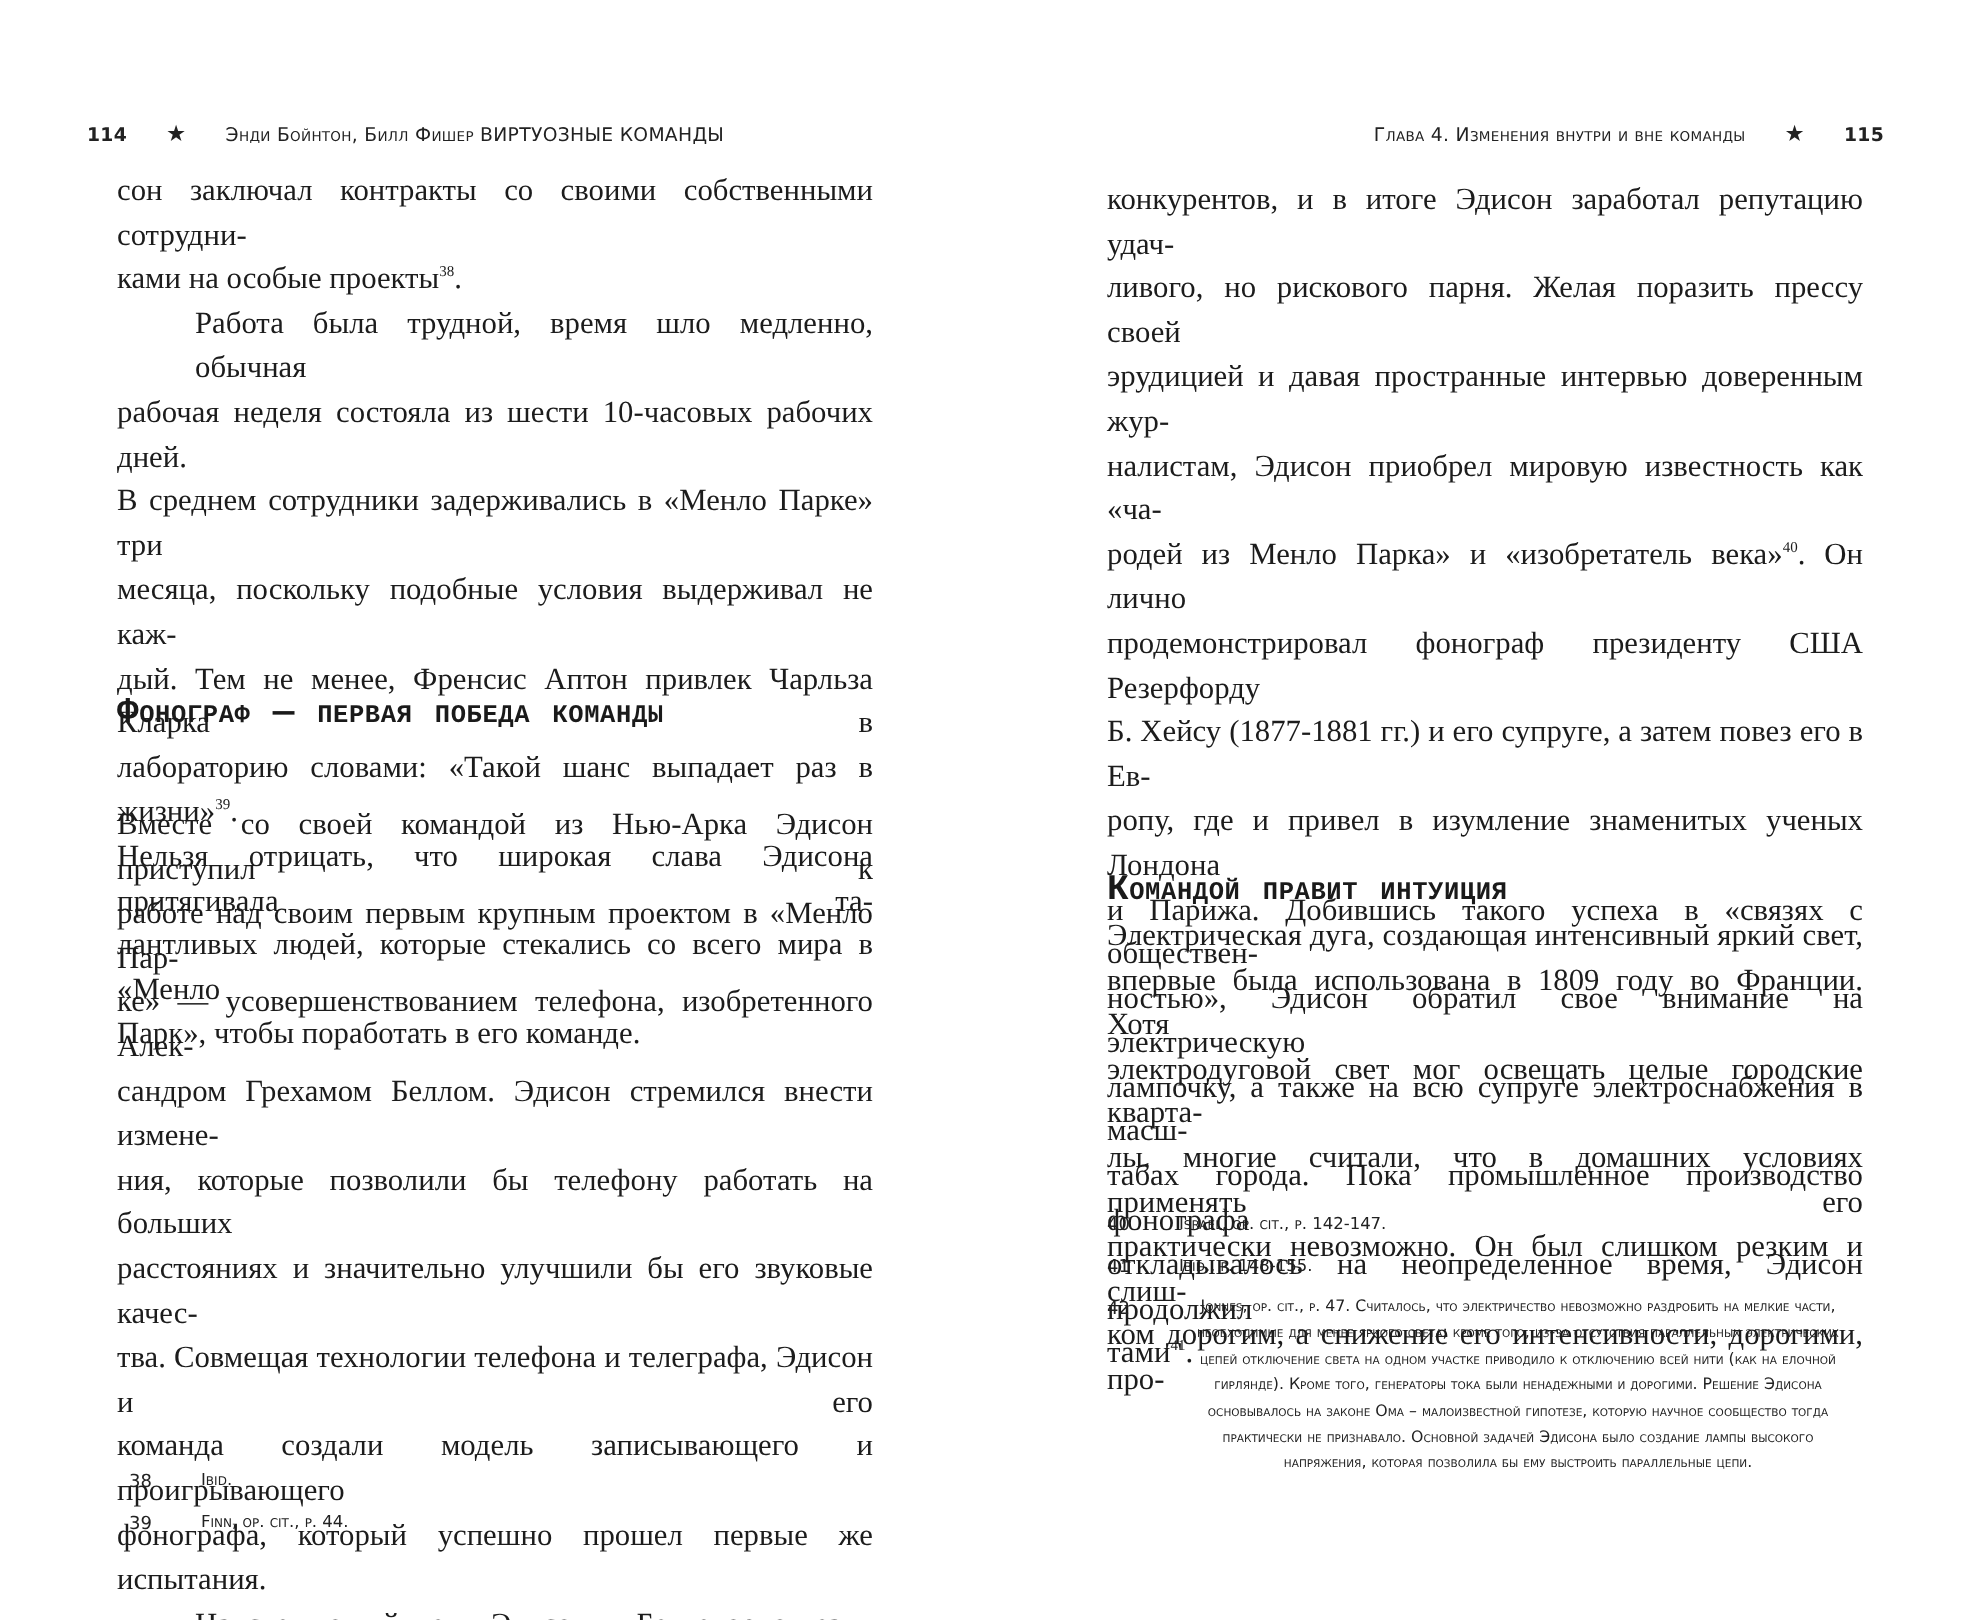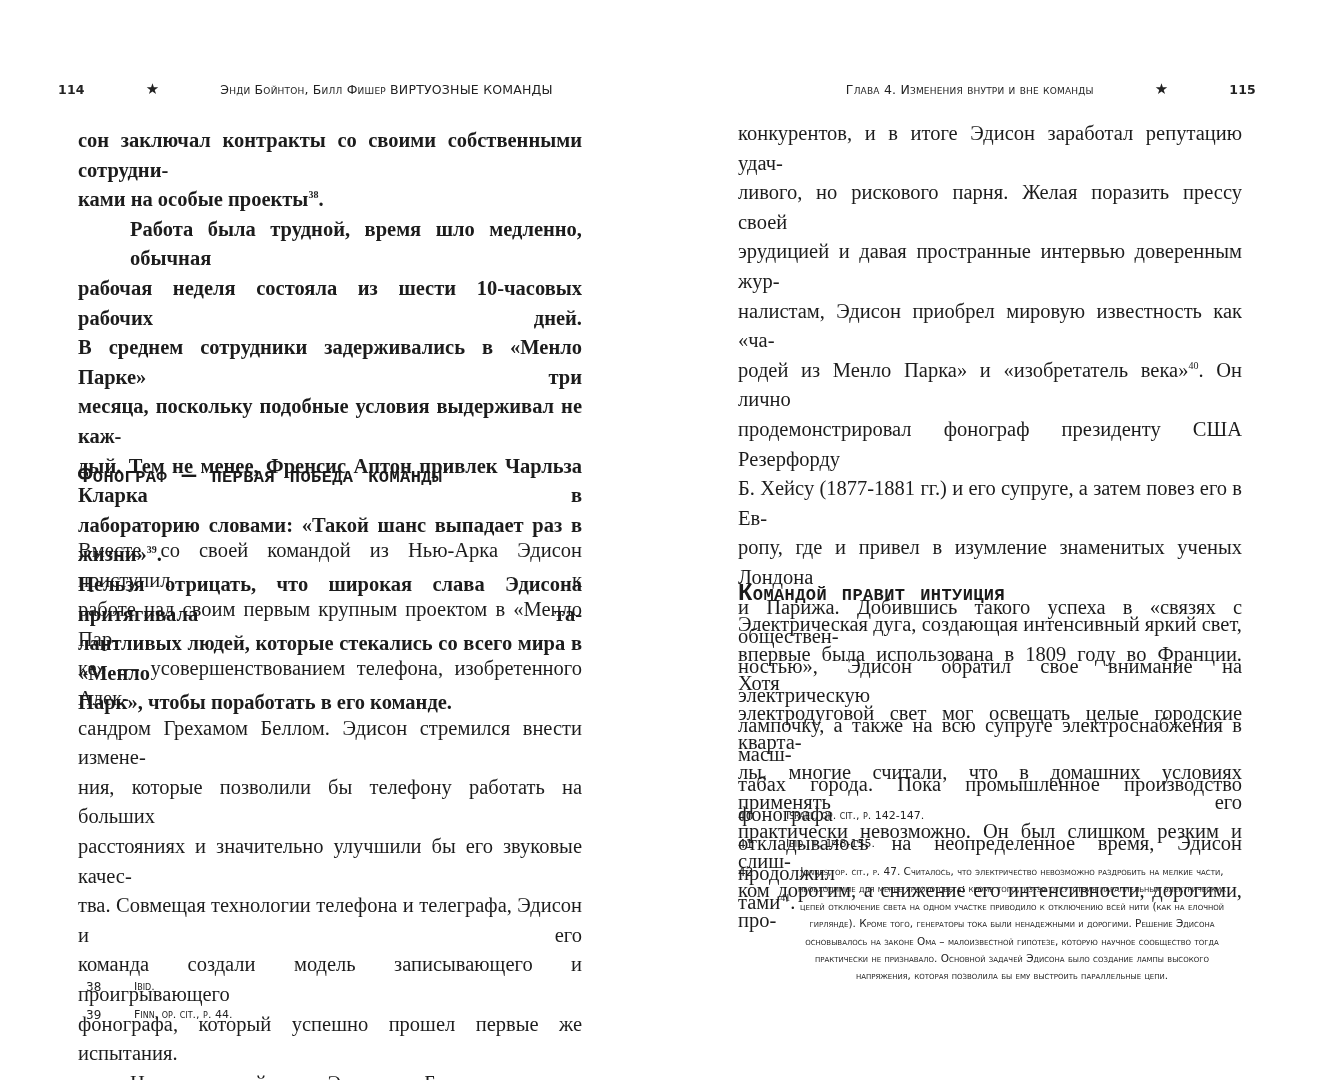--- a/index.html
+++ b/index.html
@@ -24,21 +24,20 @@
   .running-head {
     position: absolute;
     top: 80px;
     font-family: "DejaVu Sans", sans-serif;
     font-size: 12.5px;
     letter-spacing: 0.2px;
     color: #222;
     white-space: nowrap;
     display: flex;
     align-items: center;
-    gap: 35px;
   }
   .page-left .running-head { left: -20px; }
   .page-right .running-head { right: -14px; }
   .rh-num { font-weight: bold; }
   .rh-star { font-size: 15px; margin: 0 26px 0 26px; }
   .rh-title { font-variant: small-caps; text-align: right; }
 
   .body-text {
     font-family: "Liberation Serif", serif;
     font-size: 20.5px;
@@ -84,21 +83,21 @@
 </head>
 <body>
 
 <div class="page page-left">
   <div class="running-head">
     <span class="rh-num">114</span>
     <span class="rh-star">★</span>
     <span class="rh-title">Энди Бойнтон, Билл Фишер ВИРТУОЗНЫЕ КОМАНДЫ</span>
   </div>
 
-  <div class="body-text" style="position:absolute; top:126px; left:0; width:504px;font-weight:bold;">
+  <div class="body-text" style="position:absolute; top:113px; left:0; width:504px;">
     <p>
       <span class="line">сон заключал контракты со своими собственными сотрудни-</span>
       <span class="line last"><span>ками на особые проекты</span><sup>38</sup><span>.</span></span>
     </p>
     <p>
       <span class="line" style="padding-left:52px">Работа была трудной, время шло медленно, обычная</span>
       <span class="line">рабочая неделя состояла из шести 10-часовых рабочих дней.</span>
       <span class="line">В среднем сотрудники задерживались в «Менло Парке» три</span>
       <span class="line">месяца, поскольку подобные условия выдерживал не каж-</span>
       <span class="line">дый. Тем не менее, Френсис Аптон привлек Чарльза Кларка в</span>

